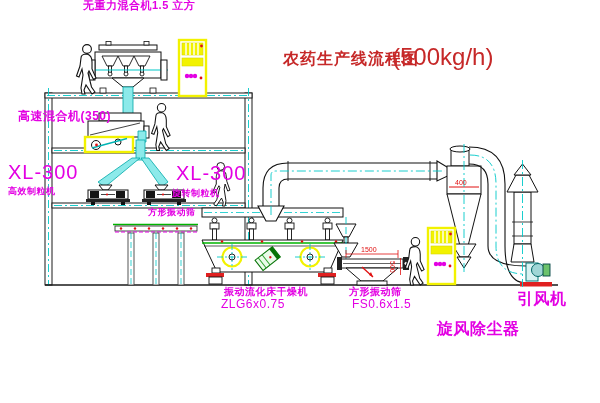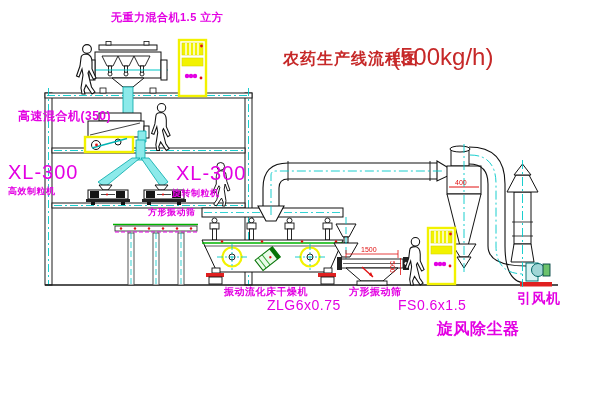--- a/index.html
+++ b/index.html
@@ -2,21 +2,21 @@
 <html><head>
 <meta charset="utf-8">
 <style>
   html,body{margin:0;padding:0;background:#fff;}
   #canvas{position:relative;width:600px;height:403px;background:#ffffff;overflow:hidden;
           font-family:"Liberation Sans",sans-serif;}
   #drawing{position:absolute;left:0;top:0;}
   .lbl{position:absolute;white-space:nowrap;color:#e300e3;line-height:1;}
   .lbl-s{font-size:9px;font-weight:bold;letter-spacing:.5px;}
   .lbl-m{font-size:20px;letter-spacing:1px;}
-  .lbl-model{font-size:14px;letter-spacing:.5px;margin-left:46px;}
+  .lbl-model{font-size:12px;letter-spacing:.5px;}
   .ttl{position:absolute;color:#c62828;white-space:nowrap;line-height:1;}
   .dim{position:absolute;color:#e01010;font-size:7px;white-space:nowrap;line-height:1;}
 </style>
 </head>
 <body>
 
 <div id="canvas">
 
 <svg id="drawing" width="600" height="403" viewBox="0 0 600 403">
   <defs>
@@ -275,37 +275,37 @@
 
   <use href="#person" transform="translate(98,44) scale(-1,1)"></use>
   <use href="#person" transform="translate(172,103) scale(-0.95,0.95)"></use>
   <use href="#person" transform="translate(211,162) scale(0.88)"></use>
   <use href="#person" transform="translate(426,237) scale(-0.96,0.96)"></use>
 </svg>
 
 <span class="ttl" style="left:283px;top:51px;font-size:16px;font-weight:bold;letter-spacing:1px;">农药生产线流程图</span>
 <span class="ttl" style="left:392px;top:45px;font-size:24px;">(500kg/h)</span>
 
-<span class="lbl lbl-s" style="left:83px;top:12px;font-size:11px;margin-left:28px;">无重力混合机1.5 立方</span>
+<span class="lbl lbl-s" style="left:83px;top:0;font-size:11px;">无重力混合机1.5 立方</span>
 <span class="lbl lbl-s" style="left:18px;top:110px;font-size:12px;">高速混合机(350)</span>
 
 <span class="lbl lbl-m" style="left:8px;top:162px;">XL-300</span>
 <span class="lbl lbl-s" style="left:8px;top:187px;">高效制粒机</span>
 
 <span class="lbl lbl-m" style="left:176px;top:163px;">XL-300</span>
 <span class="lbl lbl-s" style="left:172px;top:189px;">旋转制粒机</span>
 
 <span class="lbl lbl-s" style="left:148px;top:208px;">方形振动筛</span>
 
 <span class="lbl lbl-s" style="left:224px;top:287px;font-size:10px;">振动流化床干燥机</span>
 <span class="lbl lbl-model" style="left:221px;top:298px;">ZLG6x0.75</span>
 
 <span class="lbl lbl-s" style="left:349px;top:287px;font-size:10px;">方形振动筛</span>
 <span class="lbl lbl-model" style="left:352px;top:298px;">FS0.6x1.5</span>
 
 <span class="lbl lbl-s" style="left:437px;top:293px;font-size:16px;margin-top:28px;">旋风除尘器</span>
-<span class="lbl lbl-s" style="left:517px;top:291px;font-size:14px;">引风机</span>
+<span class="lbl lbl-s" style="left:517px;top:291px;font-size:16px;font-family:Liberation Serif, serif;">引风机</span>
 
 <span class="dim" style="left:455px;top:179px;">400</span>
 <span class="dim" style="left:361px;top:246px;">1500</span>
 <span class="dim" style="left:396px;top:261px;transform:rotate(90deg);transform-origin:left top;">500</span>
 
 </div>
 
 </body></html>

